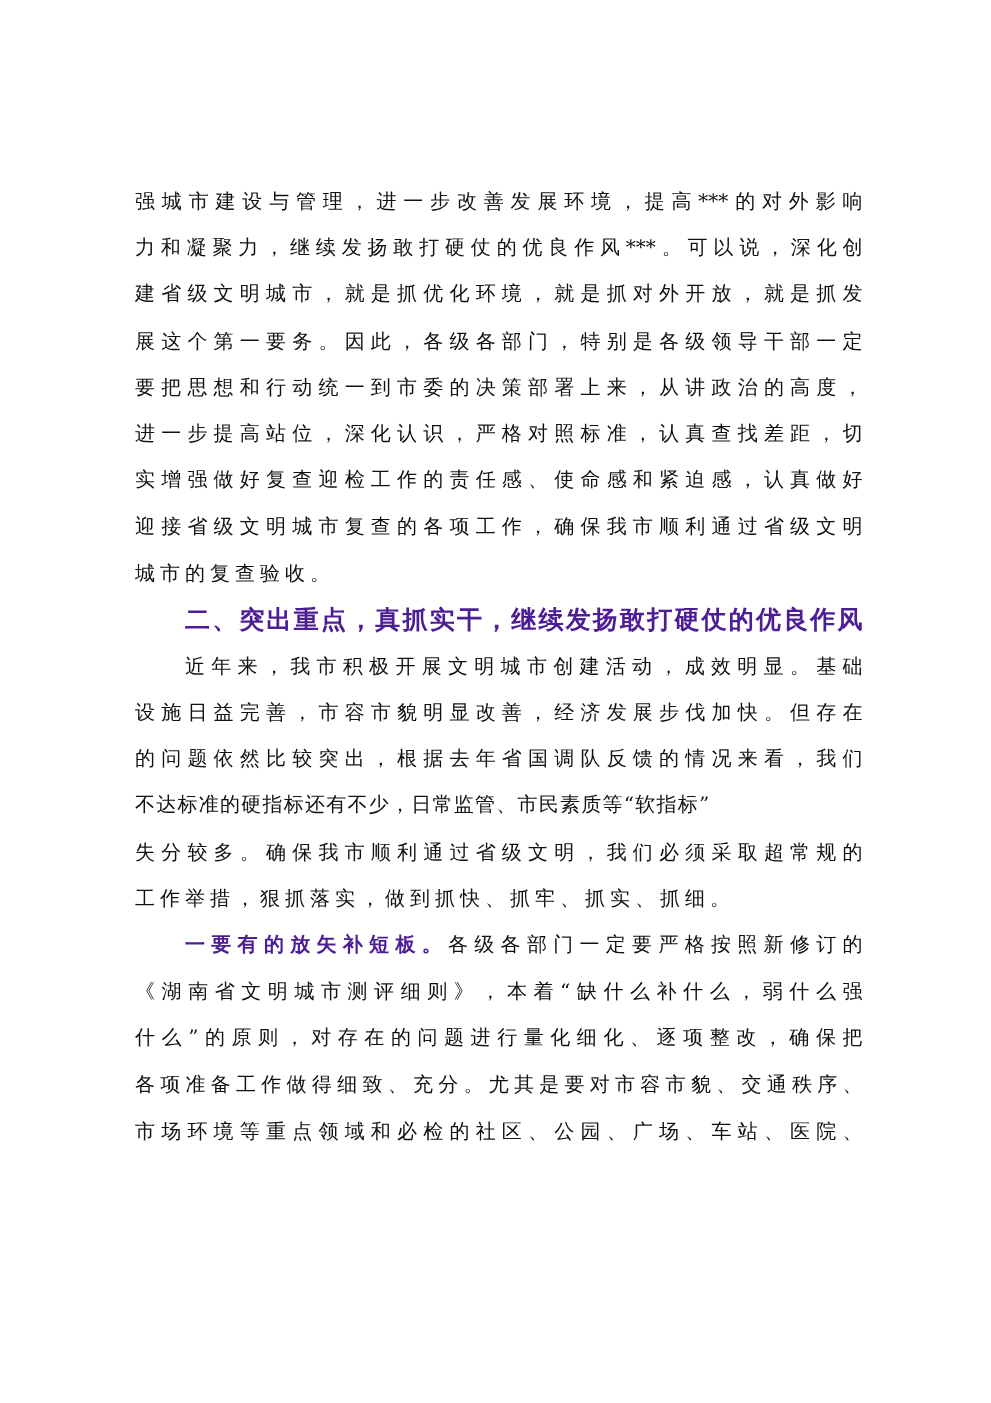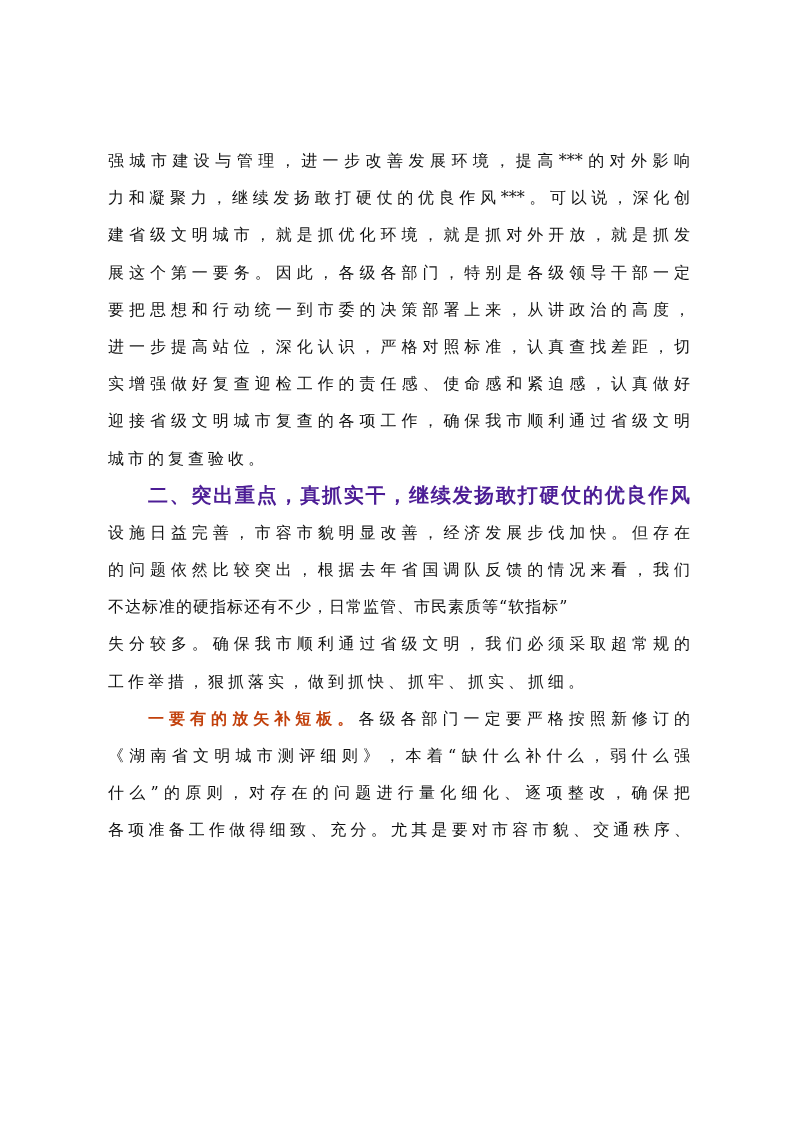--- a/index.html
+++ b/index.html
@@ -38,21 +38,21 @@
       padding-left: 40px;
     }
     .heading {
       font-family: "DejaVu Sans", "Liberation Sans", sans-serif;
       font-weight: bold;
       font-size: 20px;
       color: #4c1d95;
     }
     .bold-lead {
       font-weight: bold;
-      color: #c2410c;
+      color: #4c1d95;
     }
   </style>
 </head>
 <body>
 
 <div class="page">
 
   <div>
     <div class="line">强城市建设与管理，进一步改善发展环境，提高***的对外影响</div>
     <div class="line">力和凝聚力，继续发扬敢打硬仗的优良作风***。可以说，深化创</div>
@@ -61,27 +61,29 @@
     <div class="line">要把思想和行动统一到市委的决策部署上来，从讲政治的高度，</div>
     <div class="line">进一步提高站位，深化认识，严格对照标准，认真查找差距，切</div>
     <div class="line">实增强做好复查迎检工作的责任感、使命感和紧迫感，认真做好</div>
     <div class="line">迎接省级文明城市复查的各项工作，确保我市顺利通过省级文明</div>
     <div class="line last">城市的复查验收。</div>
   </div>
 
   <div class="line indent heading">二、突出重点，真抓实干，继续发扬敢打硬仗的优良作风</div>
 
   <div>
+    <div class="line indent">近年来，我市积极开展文明城市创建活动，成效明显。基础</div>
     <div class="line">设施日益完善，市容市貌明显改善，经济发展步伐加快。但存在</div>
     <div class="line">的问题依然比较突出，根据去年省国调队反馈的情况来看，我们</div>
     <div class="line last" style="letter-spacing:1px">不达标准的硬指标还有不少，日常监管、市民素质等“软指标”</div>
     <div class="line">失分较多。确保我市顺利通过省级文明，我们必须采取超常规的</div>
     <div class="line last">工作举措，狠抓落实，做到抓快、抓牢、抓实、抓细。</div>
   </div>
 
   <div>
     <div class="line indent"><span class="bold-lead">一要有的放矢补短板。</span><span>各级各部门一定要严格按照新修订的</span></div>
     <div class="line">《湖南省文明城市测评细则》，本着“缺什么补什么，弱什么强</div>
     <div class="line">什么”的原则，对存在的问题进行量化细化、逐项整改，确保把</div>
     <div class="line">各项准备工作做得细致、充分。尤其是要对市容市貌、交通秩序、</div>
+    <div class="line">市场环境等重点领域和必检的社区、公园、广场、车站、医院、</div>
   </div>
 
 </div>
 
 </body></html>

